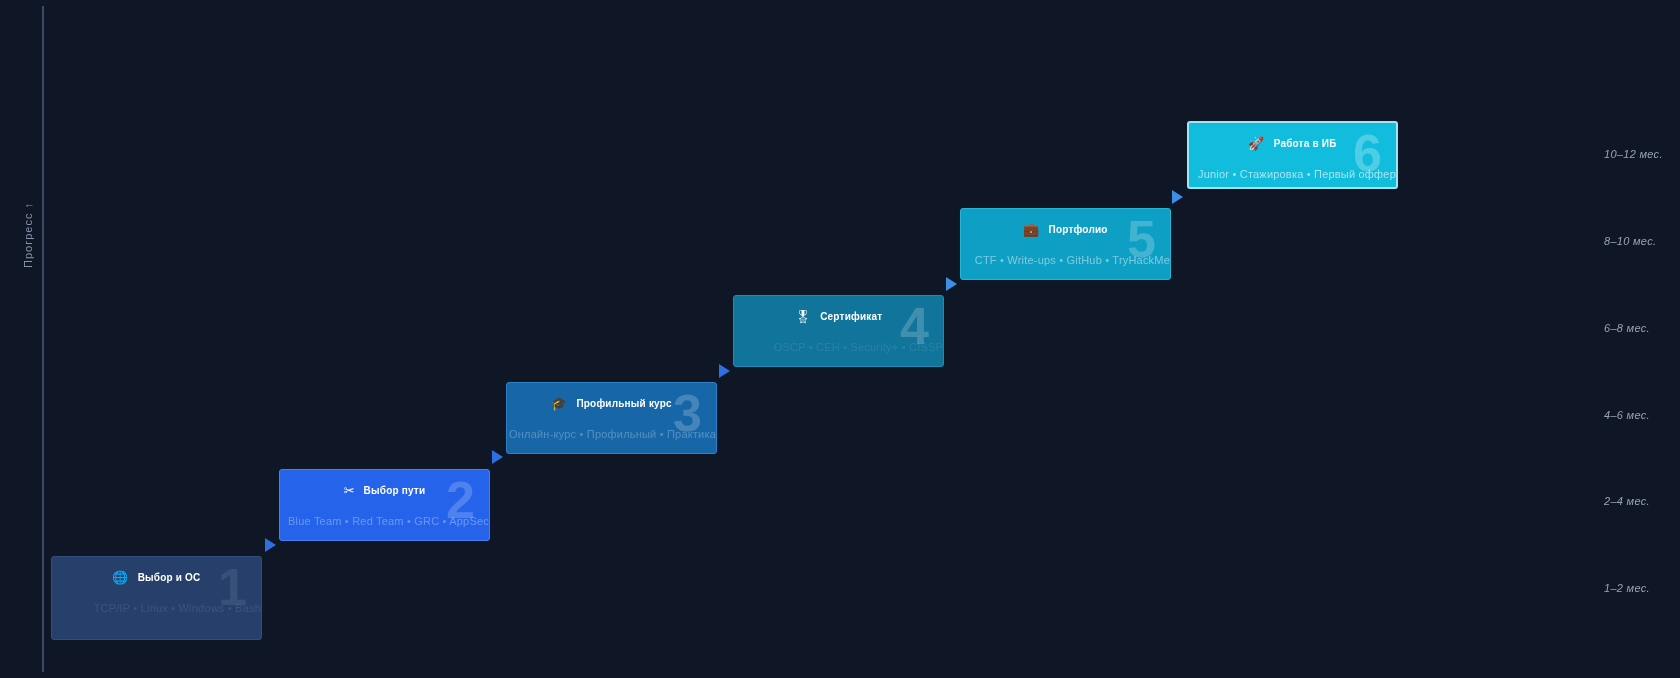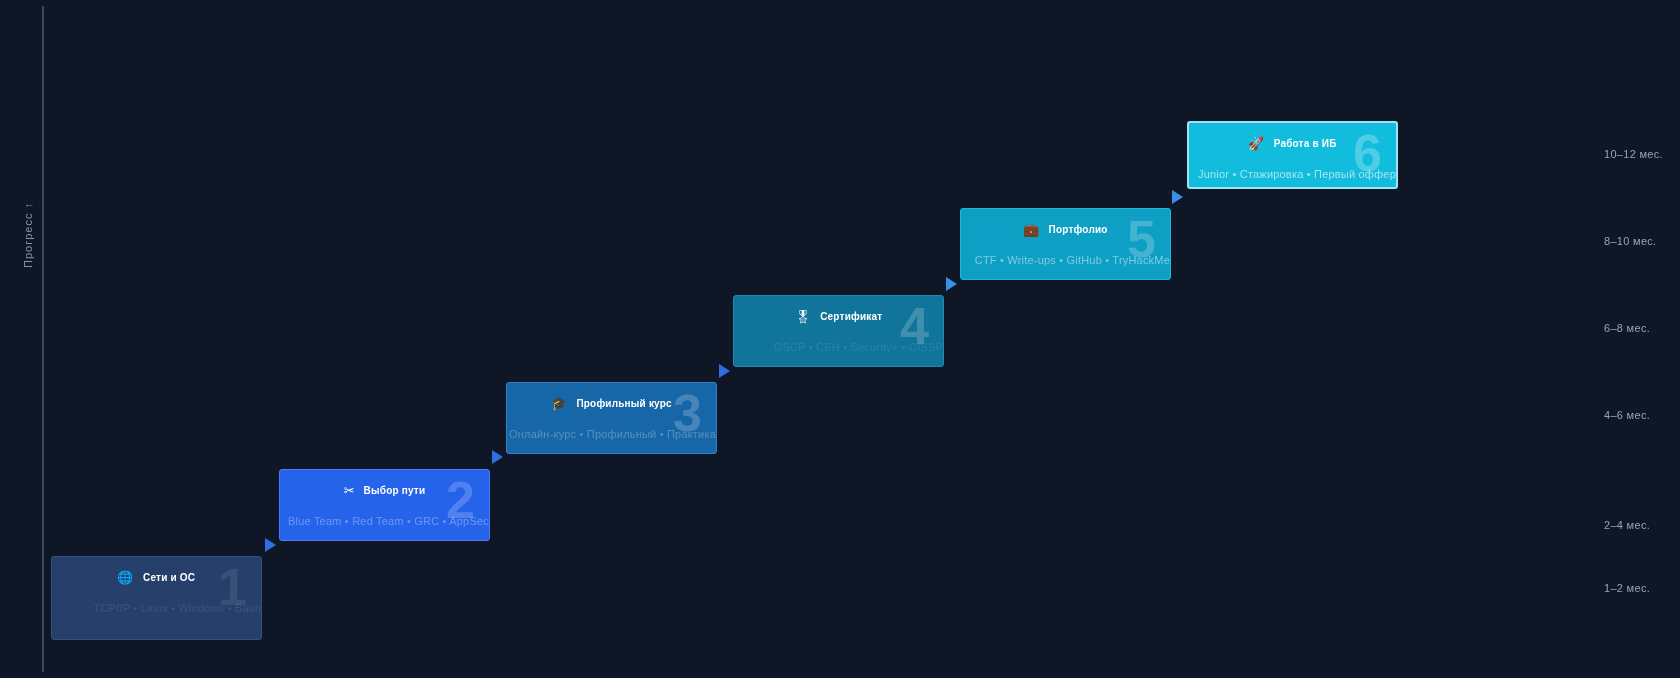--- a/index.html
+++ b/index.html
@@ -46,20 +46,21 @@
   }
 
   
   .time-label {
     position: absolute;
     left: 1604px;
     font-size: 11px;
     color: #9aa3b5;
     white-space: nowrap;
     letter-spacing: 0.3px;
+    font-style: italic;
   }
 
   
   .step-card {
     position: absolute;
     box-sizing: border-box;
     border-radius: 3px;
     overflow: hidden;
   }
   .step-inner {
@@ -182,34 +183,34 @@
 
 <div id="roadmap-stage">
 
   <div id="progress-axis"></div>
   <div id="progress-axis-label">Прогресс ↑</div>
 
   <div class="time-label" style="top:148px">10–12 мес.</div>
   <div class="time-label" style="top:235px">8–10 мес.</div>
   <div class="time-label" style="top:322px">6–8 мес.</div>
   <div class="time-label" style="top:409px">4–6 мес.</div>
-  <div class="time-label" style="top:519px">2–4 мес.</div>
+  <div class="time-label" style="top:495px">2–4 мес.</div>
   <div class="time-label" style="top:582px">1–2 мес.</div>
 
   <div class="connector-arrow" id="connector-1-2"></div>
   <div class="connector-arrow" id="connector-2-3"></div>
   <div class="connector-arrow" id="connector-3-4"></div>
   <div class="connector-arrow" id="connector-4-5"></div>
   <div class="connector-arrow" id="connector-5-6"></div>
 
   <div class="step-card" id="step-card-1">
     <div class="step-inner">
       <div class="step-head">
         <span class="step-icon">🌐</span>
-        <span class="step-title">Сети и ОС</span>
+        <span class="step-title">Выбор и ОС</span>
       </div>
       <div class="step-sub">TCP/IP • Linux • Windows • Bash</div>
       <div class="step-num">1</div>
     </div>
   </div>
 
   <div class="step-card" id="step-card-2">
     <div class="step-inner">
       <div class="step-head">
         <span class="step-icon">✂</span>

